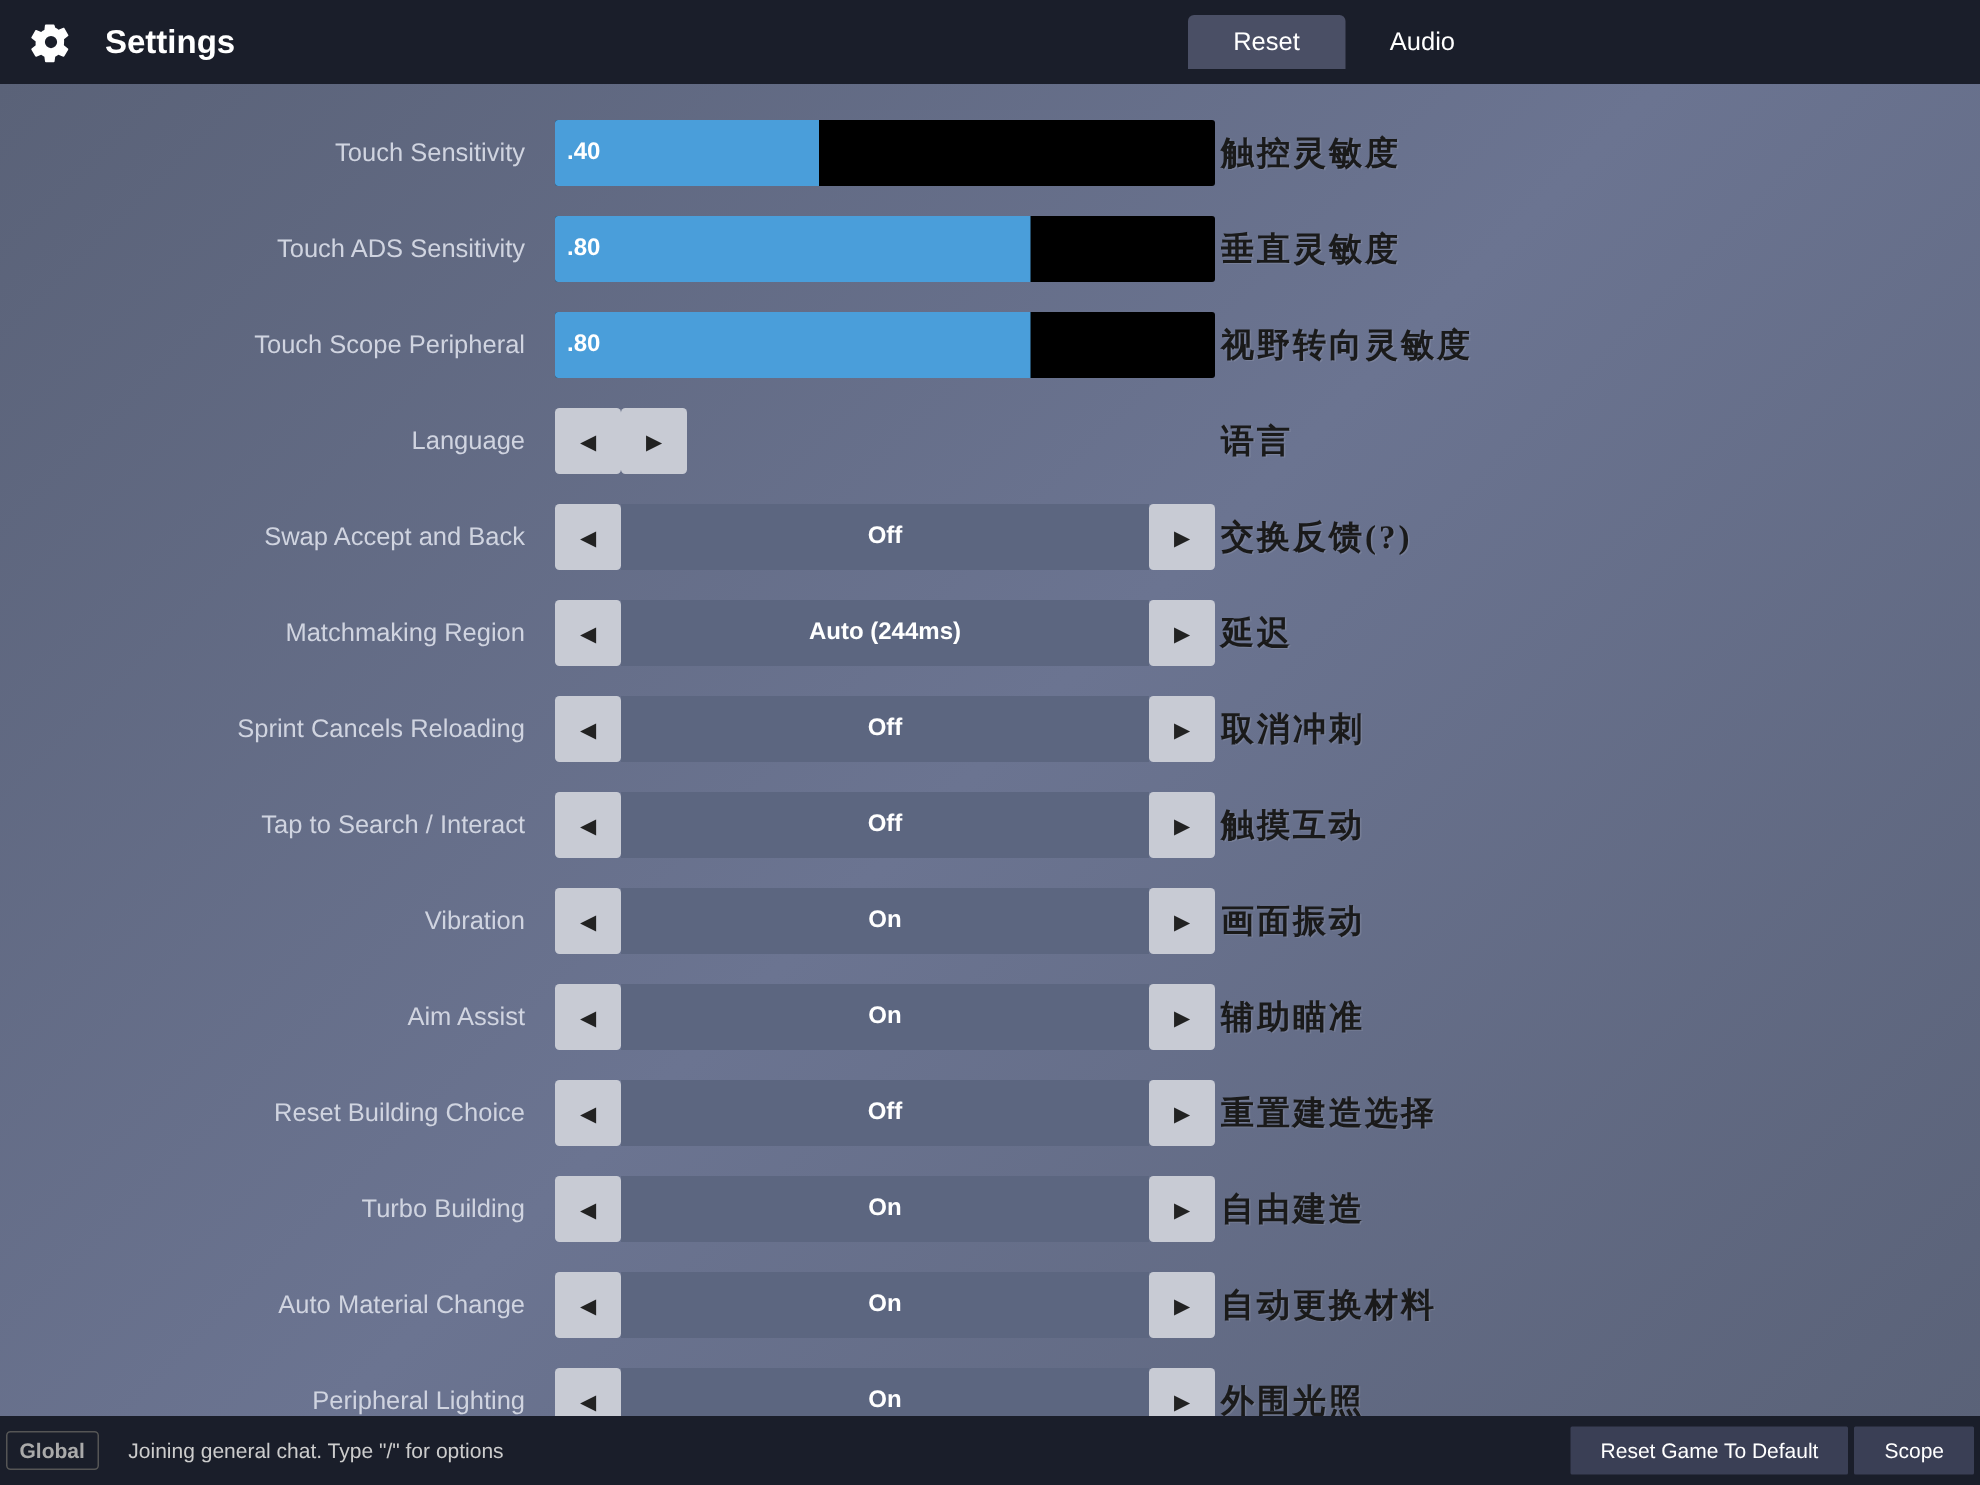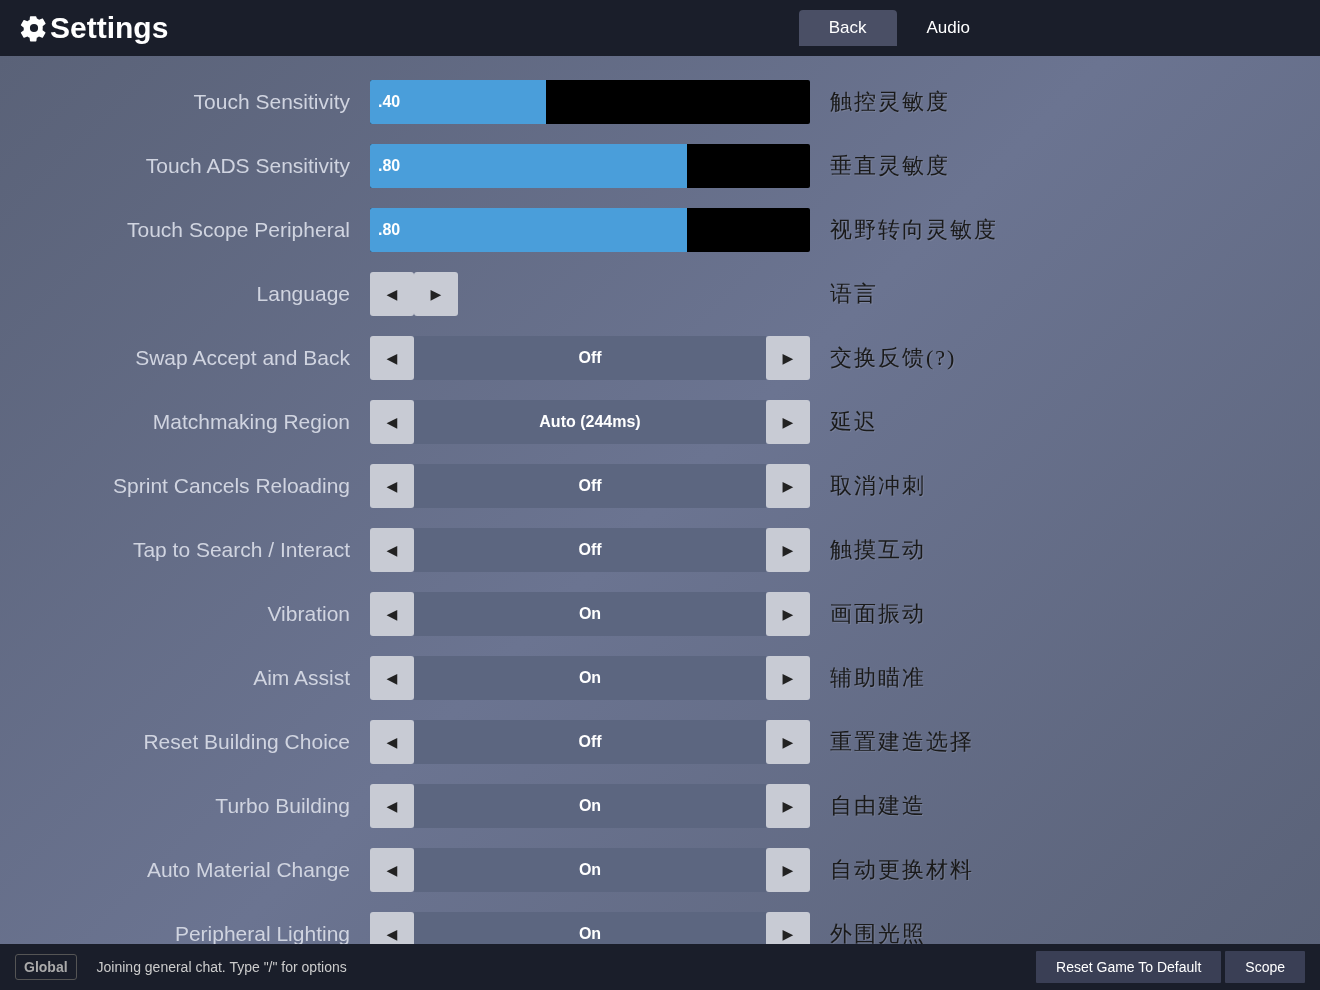--- a/index.html
+++ b/index.html
@@ -17,23 +17,23 @@
       width: 100%;
       height: 56px;
       background: #1a1e2a;
       display: flex;
       align-items: center;
       padding: 0 20px;
     }
     .header-title {
       display: flex;
       align-items: center;
-      gap: 2px;
-      color: white;
-      font-size: 30px;
+      gap: 22px;
+      color: white;
+      font-size: 22px;
       font-weight: bold;
     }
     .gear-icon {
       width: 28px;
       height: 28px;
       color: white;
     }
     .header-tabs {
       display: flex;
       gap: 0;
@@ -73,21 +73,21 @@
       align-items: center;
       width: 100%;
       height: 62px;
       margin-bottom: 2px;
     }
 
     .setting-label {
       width: 340px;
       text-align: right;
       color: #d0d4e0;
-      font-size: 21px;
+      font-size: 17px;
       padding-right: 20px;
     }
 
     .setting-control {
       display: flex;
       align-items: center;
       flex: 0 0 440px;
     }
 
     
@@ -145,41 +145,41 @@
       display: flex;
       align-items: center;
       justify-content: center;
       color: white;
       font-size: 16px;
       font-weight: bold;
     }
 
     
     .chinese-note {
-      margin-left: 20px;
+      margin-left: 4px;
       color: #1a1a1a;
       font-size: 22px;
-      font-weight: 400;
+      font-weight: 700;
       font-family: 'SimSun', serif;
       white-space: nowrap;
       text-shadow: 1px 1px 0 rgba(255,255,255,0.1);
       
       letter-spacing: 2px;
     }
 
     
     .footer {
       position: absolute;
       bottom: 0;
       width: 100%;
       height: 46px;
       background: #1a1e2a;
       display: flex;
       align-items: center;
-      padding: 0 15px;
+      padding: 0 4px;
       gap: 20px;
     }
     .footer-global {
       color: #aaa;
       font-size: 14px;
       font-weight: bold;
       padding: 4px 8px;
       border: 1px solid #555;
       border-radius: 3px;
     }
@@ -206,21 +206,21 @@
 <body>
 
 <div class="header">
   <div class="header-title">
     <svg class="gear-icon" viewBox="0 0 24 24" fill="white">
       <path d="M12 15.5A3.5 3.5 0 018.5 12 3.5 3.5 0 0112 8.5a3.5 3.5 0 013.5 3.5 3.5 3.5 0 01-3.5 3.5m7.43-2.92c.04-.34.07-.69.07-1.08 0-.39-.03-.74-.07-1.08l2.32-1.82c.21-.16.27-.44.14-.67l-2.2-3.82c-.13-.23-.41-.31-.64-.23l-2.73 1.1c-.57-.44-1.18-.8-1.85-1.08L14 2.42c-.04-.25-.27-.42-.53-.42h-4.4c-.26 0-.49.17-.53.42L8.22 5.19C7.55 5.47 6.94 5.83 6.37 6.27L3.64 5.17c-.23-.08-.51 0-.64.23L.8 9.22c-.13.23-.07.51.14.67l2.32 1.82c-.04.34-.07.7-.07 1.09 0 .39.03.74.07 1.08L.94 15.7c-.21.16-.27.44-.14.67l2.2 3.82c.13.23.41.31.64.23l2.73-1.1c.57.44 1.18.8 1.85 1.08l.36 2.77c.04.25.27.42.53.42h4.4c.26 0 .49-.17.53-.42l.36-2.77c.67-.28 1.28-.64 1.85-1.08l2.73 1.1c.23.08.51 0 .64-.23l2.2-3.82c.13-.23.07-.51-.14-.67l-2.32-1.82z"></path>
     </svg>
     <span>Settings</span>
   </div>
   <div class="header-tabs">
-    <button class="header-tab active">Back</button>
+    <button class="header-tab active">Reset</button>
     <button class="header-tab">Audio</button>
   </div>
 </div>
 
 <div class="main-content">
   <div class="settings-container" id="settings-rows">
 
   <div class="setting-row">
         <div class="setting-label">Touch Sensitivity</div>
         <div class="setting-control">

